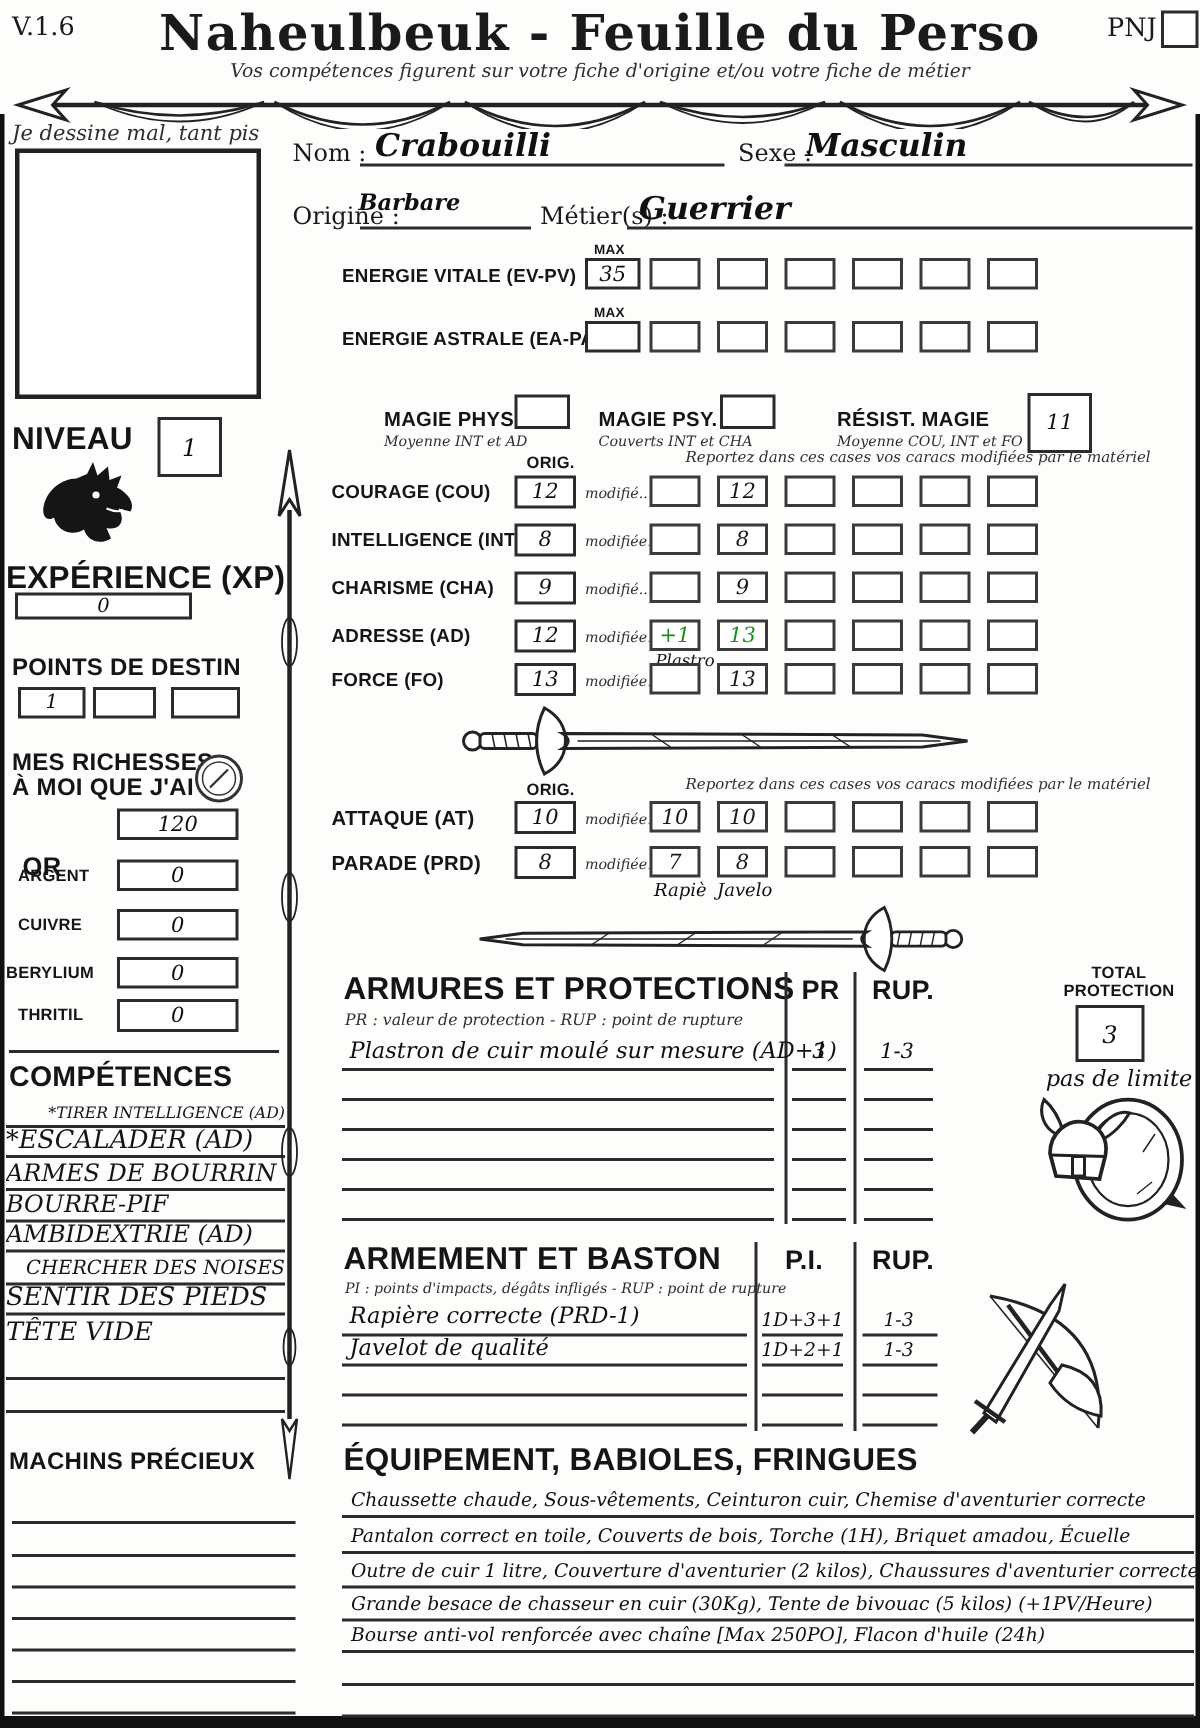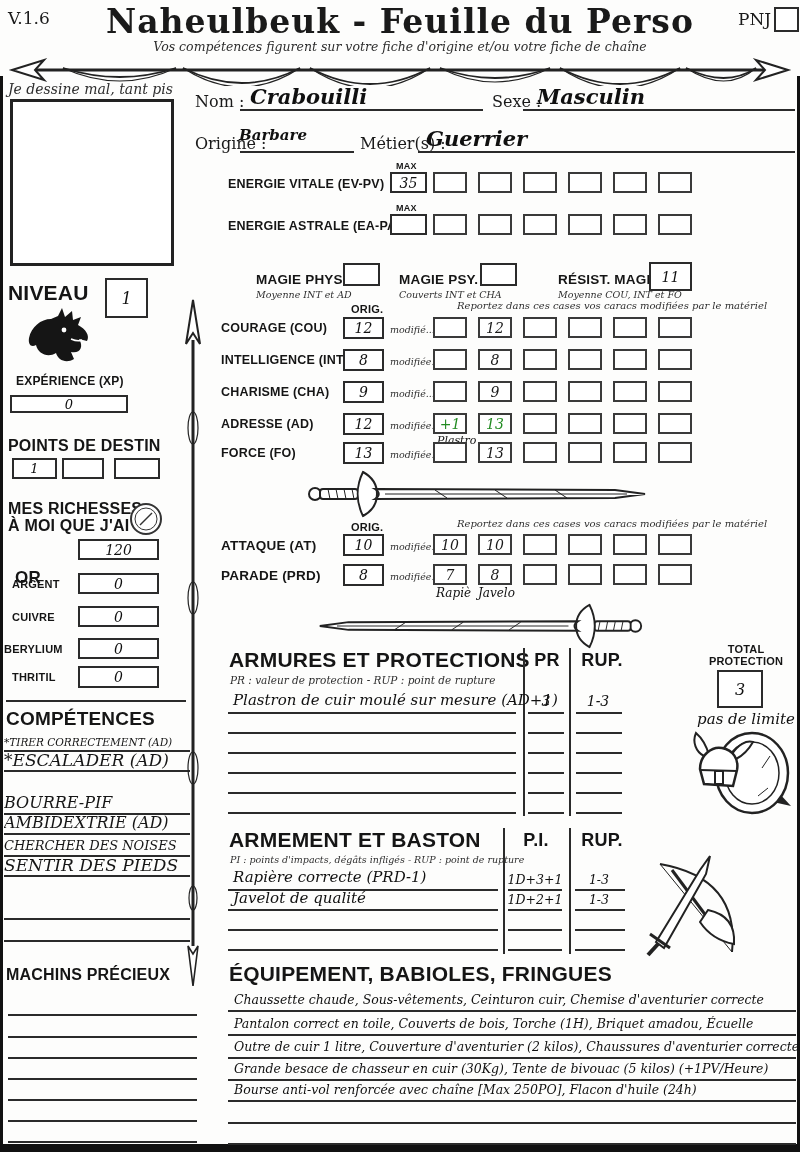--- a/index.html
+++ b/index.html
@@ -3,21 +3,21 @@
 <meta charset="utf-8">
 <style>
   html,body{margin:0;padding:0;background:#e8e8e8;}
   .page{position:relative;width:800px;height:1152px;background:#fdfdfc;overflow:hidden;
         font-family:"Liberation Sans",sans-serif;color:#1a1a1a;}
   .a{position:absolute;}
   .lbl{font-family:"Liberation Sans",sans-serif;font-weight:700;color:#151515;white-space:nowrap;letter-spacing:.2px;}
   .srf{font-family:"DejaVu Serif",serif;color:#1a1a1a;white-space:nowrap;}
   .hw{font-family:"DejaVu Serif",serif;font-style:italic;color:#101010;white-space:nowrap;}
   .hwb{font-family:"DejaVu Serif",serif;font-style:italic;font-weight:700;color:#101010;white-space:nowrap;}
-  .cap{font-family:"DejaVu Serif",serif;font-style:italic;color:#2e2e2e;white-space:nowrap;}
+  .cap{font-family:"DejaVu Serif",serif;font-style:italic;color:#2e2e2e;white-space:nowrap;text-align:right;}
   .bx{border:2px solid #2b2b2b;background:#fff;display:flex;align-items:center;justify-content:center;box-sizing:border-box;}
   .cells{display:flex;gap:11px;}
   .cell{width:34px;height:21px;border:2px solid #3a3a3a;box-sizing:border-box;display:flex;align-items:center;justify-content:center;
         font-family:"DejaVu Serif",serif;font-style:italic;font-size:14px;background:#fff;}
   .ln{background:#2b2b2b;height:2px;}
   .vln{background:#2b2b2b;width:2px;}
   .green{color:#228b22;}
   .ctr{text-align:center;}
   .row{left:0;width:800px;}
   .skill{position:absolute;left:4px;width:186px;border-bottom:2px solid #2b2b2b;
@@ -26,21 +26,21 @@
 </style>
 </head>
 <body>
 
 <div class="page">
 
   <span class="a srf" style="left:8px;top:8px;font-size:17px">V.1.6</span>
   <div class="a srf ctr" style="left:100px;top:2px;width:600px;font-size:33px;font-weight:700;letter-spacing:1px">Naheulbeuk - Feuille du Perso</div>
   <span class="a srf" style="left:738px;top:9px;font-size:17px">PNJ</span>
   <div class="a" style="left:774px;top:7px;width:21px;height:21px;border:2px solid #2b2b2b;background:#fff"></div>
-  <div class="a cap ctr" style="left:100px;top:39px;width:600px;font-size:12.5px">Vos compétences figurent sur votre fiche d'origine et/ou votre fiche de chaîne</div>
+  <div class="a cap ctr" style="left:100px;top:39px;width:600px;font-size:12.5px">Vos compétences figurent sur votre fiche d'origine et/ou votre fiche de métier</div>
 
   <svg class="a" style="left:8px;top:54px" width="784" height="32" viewBox="0 0 784 32">
     <line x1="22" y1="16" x2="762" y2="16" stroke="#222" stroke-width="3"></line>
     <polygon points="4,16 36,6 27,16 36,26" fill="#fff" stroke="#222" stroke-width="2"></polygon>
     <polygon points="780,16 748,6 757,16 748,26" fill="#fff" stroke="#222" stroke-width="2"></polygon>
     <path d="M55,14 Q112,32 168,14" fill="none" stroke="#222" stroke-width="1.8"></path>
     <path d="M55,14 Q112,40 168,14" fill="none" stroke="#222" stroke-width="1.2"></path>
     <path d="M175,14 Q234,44 292,14" fill="none" stroke="#222" stroke-width="1.8"></path>
     <path d="M175,14 Q234,52 292,14" fill="none" stroke="#222" stroke-width="1.2"></path>
     <path d="M302,14 Q362,46 422,14" fill="none" stroke="#222" stroke-width="1.8"></path>
@@ -62,21 +62,21 @@
 
   <span class="a lbl" style="left:8px;top:281px;font-size:21px">NIVEAU</span>
   <div class="a bx hw" style="left:105px;top:278px;width:43px;height:40px;font-size:16px">1</div>
 
   <svg class="a" style="left:26px;top:306px" width="64" height="66" viewBox="0 0 64 66">
     <path d="M32,10 L36,2 L39,11 L46,5 L47,14 L55,11 L52,19 C60,23 64,30 61,35 L53,33 C58,41 54,48 45,46 L48,53 C40,58 32,54 30,47 C22,52 12,48 10,39 C5,42 2,38 3,32 C5,21 15,13 25,13 Z" fill="#151515"></path>
     <circle cx="38" cy="24" r="2.4" fill="#fff"></circle>
     <path d="M45,33 Q52,36 56,34" stroke="#fff" stroke-width="1.4" fill="none"></path>
   </svg>
 
-  <span class="a lbl" style="left:16px;top:374px;font-size:12px">EXPÉRIENCE (XP)</span>
+  <span class="a lbl" style="left:4px;top:374px;font-size:21px">EXPÉRIENCE (XP)</span>
   <div class="a bx hw" style="left:10px;top:395px;width:118px;height:18px;font-size:13px">0</div>
 
   <span class="a lbl" style="left:8px;top:437px;font-size:16px">POINTS DE DESTIN</span>
   <div class="a bx hw" style="left:12px;top:458px;width:45px;height:21px;font-size:13px">1</div>
   <div class="a bx hw" style="left:62px;top:458px;width:42px;height:21px;font-size:13px"></div>
   <div class="a bx hw" style="left:114px;top:458px;width:46px;height:21px;font-size:13px"></div>
 
   <span class="a lbl" style="left:8px;top:500px;font-size:16px">MES RICHESSES</span>
   <span class="a lbl" style="left:8px;top:517px;font-size:16px">À MOI QUE J'AI</span>
   <svg class="a" style="left:128px;top:501px" width="36" height="36" viewBox="0 0 36 36">
@@ -92,26 +92,28 @@
   <span class="a lbl" style="left:12px;top:611px;font-size:11px">CUIVRE</span>
   <div class="a bx hw" style="left:78px;top:606px;width:81px;height:21px;font-size:14px">0</div>
   <span class="a lbl" style="left:4px;top:643px;font-size:11px">BERYLIUM</span>
   <div class="a bx hw" style="left:78px;top:638px;width:81px;height:21px;font-size:14px">0</div>
   <span class="a lbl" style="left:12px;top:671px;font-size:11px">THRITIL</span>
   <div class="a bx hw" style="left:78px;top:666px;width:81px;height:22px;font-size:14px">0</div>
 
   <div class="a ln" style="left:6px;top:700px;width:180px"></div>
   <span class="a lbl" style="left:6px;top:708px;font-size:19px">COMPÉTENCES</span>
 
-  <div class="skill cap" style="top:736px;height:14px;font-size:10.5px">*TIRER CORRECTEMENT (AD)</div>
+  <div class="skill cap" style="top:736px;height:14px;font-size:10.5px">*TIRER INTELLIGENCE (AD)</div>
   <div class="skill hw" style="top:750px;height:20px;font-size:17px">*ESCALADER (AD)</div>
+  <div class="skill hw" style="top:772px;height:20px;font-size:16px">ARMES DE BOURRIN</div>
   <div class="skill hw" style="top:813px;height:20px;font-size:16px">AMBIDEXTRIE (AD)</div>
   <div class="skill hw" style="top:793px;height:20px;font-size:16px">BOURRE-PIF</div>
   <div class="skill cap" style="top:838px;height:17px;font-size:13px">CHERCHER DES NOISES</div>
   <div class="skill hw" style="top:855px;height:20px;font-size:17px">SENTIR DES PIEDS</div>
+  <div class="skill hw" style="top:878px;height:20px;font-size:17px;border-bottom:none">TÊTE VIDE</div>
   <div class="a ln" style="left:4px;top:918px;width:186px"></div>
   <div class="a ln" style="left:4px;top:940px;width:186px"></div>
 
   <span class="a lbl" style="left:6px;top:966px;font-size:16px">MACHINS PRÉCIEUX</span>
   <div class="a ln" style="left:8px;top:1014px;width:189px"></div>
   <div class="a ln" style="left:8px;top:1036px;width:189px"></div>
   <div class="a ln" style="left:8px;top:1057px;width:189px"></div>
   <div class="a ln" style="left:8px;top:1078px;width:189px"></div>
   <div class="a ln" style="left:8px;top:1099px;width:189px"></div>
   <div class="a ln" style="left:8px;top:1120px;width:189px"></div>
@@ -167,21 +169,21 @@
 
   <span class="a lbl" style="left:256px;top:272px;font-size:13.5px">MAGIE PHYS.</span>
   <div class="a bx hw" style="left:343px;top:263px;width:37px;height:23px;font-size:14px"></div>
   <span class="a cap" style="left:256px;top:289px;font-size:9.5px">Moyenne INT et AD</span>
 
   <span class="a lbl" style="left:399px;top:272px;font-size:13.5px">MAGIE PSY.</span>
   <div class="a bx hw" style="left:480px;top:263px;width:37px;height:23px;font-size:14px"></div>
   <span class="a cap" style="left:399px;top:289px;font-size:9.5px">Couverts INT et CHA</span>
 
   <span class="a lbl" style="left:558px;top:272px;font-size:13.5px">RÉSIST. MAGIE</span>
-  <div class="a bx hw" style="left:649px;top:262px;width:43px;height:29px;font-size:14px">11</div>
+  <div class="a bx hw" style="left:685px;top:262px;width:43px;height:40px;font-size:14px">11</div>
   <span class="a cap" style="left:558px;top:289px;font-size:9.5px">Moyenne COU, INT et FO</span>
 
   <span class="a lbl" style="left:351px;top:303px;font-size:11px">ORIG.</span>
   <span class="a cap" style="left:457px;top:300px;font-size:10px">Reportez dans ces cases vos caracs modifiées par le matériel</span>
 
   <div class="a row" style="top:317px;height:24px">
     <span class="a lbl" style="left:221px;top:4px;font-size:12.5px">COURAGE (COU)</span>
     <div class="a bx hw" style="left:343px;top:0;width:41px;height:22px;font-size:14px">12</div>
     <span class="a cap" style="left:390px;top:7px;font-size:9.5px">modifié...</span>
     <div class="a cells" style="left:433px;top:0">

